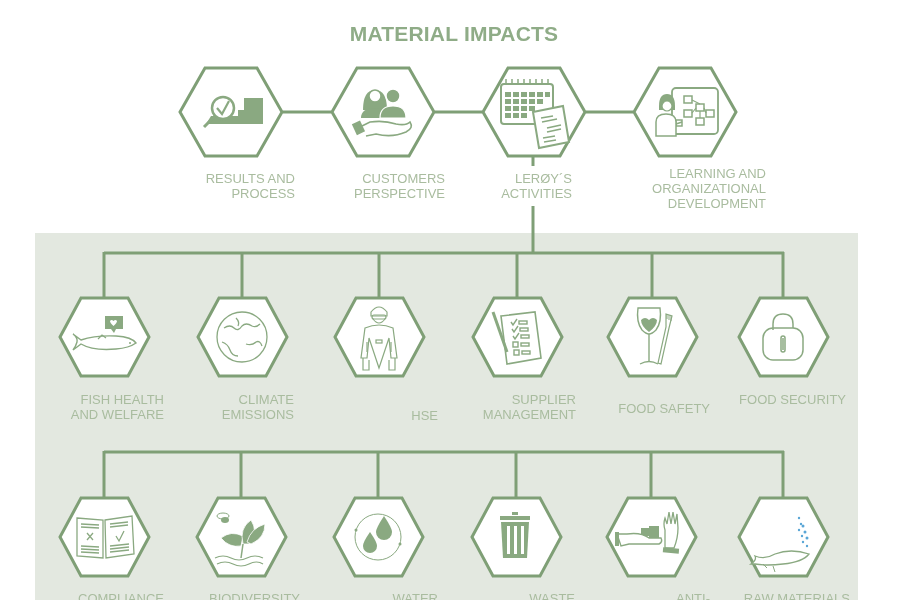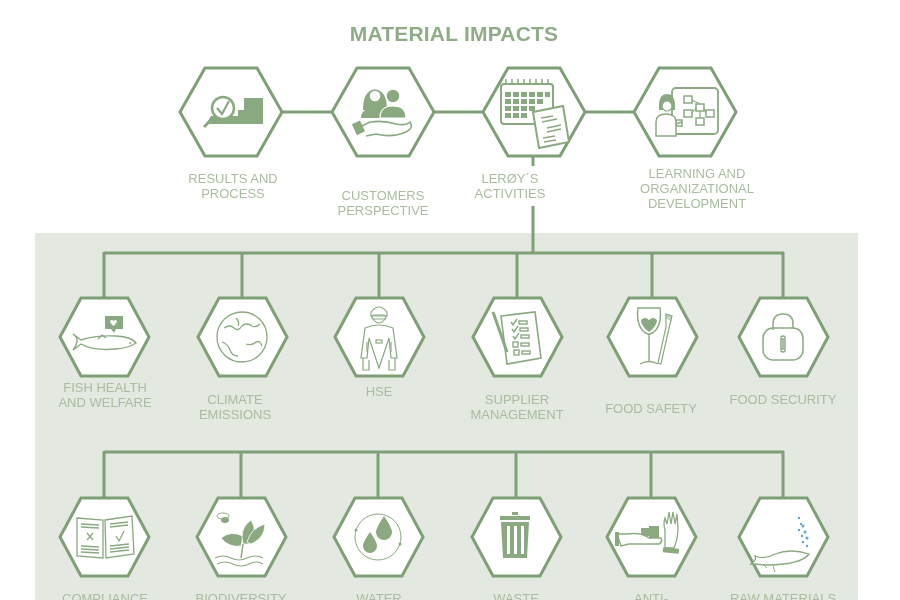--- a/index.html
+++ b/index.html
@@ -12,21 +12,21 @@
     position: absolute; left: 0; width: 908px; top: 22px;
     text-align: center; font-size: 21px; font-weight: bold;
     color: #8fac87; letter-spacing: 0.2px;
   }
   .panel {
     position: absolute; left: 35px; top: 233px; width: 823px; height: 367px;
     background: #e3e8e0;
   }
   svg.diagram { position: absolute; left: 0; top: 0; }
   .label {
-    position: absolute; text-align: center; color: #a9bc9f;
+    position: absolute; text-align: right; color: #a9bc9f;
     font-size: 13px; line-height: 15px; text-transform: uppercase;
     white-space: nowrap;
   }
   .hex-icon { position: absolute; }
 </style>
 </head>
 <body>
 
 <div class="title">MATERIAL IMPACTS</div>
 
@@ -80,21 +80,21 @@
   <g>
     <path d="M33,44 q0,-20 12,-20 q12,0 12,20 z" fill="#8aa981"></path>
     <circle cx="45" cy="30" r="6" fill="#fff" stroke="#8aa981" stroke-width="1.5"></circle>
     <path d="M31,52 q0,-10 14,-10 q14,0 14,10 z" fill="#8aa981"></path>
     <circle cx="63" cy="30" r="7" fill="#8aa981" stroke="#fff" stroke-width="1.5"></circle>
     <path d="M50,52 q0,-12 13,-12 q13,0 13,12 z" fill="#8aa981" stroke="#fff" stroke-width="1.2"></path>
     <path d="M32,60 l8,-4 q14,-2 26,2 q10,2 14,-2 q4,6 -4,10 q-14,6 -30,2 l-10,2" fill="#fff" stroke="#8aa981" stroke-width="1.6"></path>
     <rect x="24" y="56" width="9" height="12" fill="#8aa981" transform="rotate(-25 28 62)"></rect>
   </g>
 </svg>
-<div class="label" style="left:321px;width:124px;top:188px">
+<div class="label" style="left:321px;width:124px;top:171px">
   <div>CUSTOMERS</div>
   <div>PERSPECTIVE</div>
 </div>
 
 <svg class="hex-icon" style="left:481px;top:66px" width="106" height="92" viewBox="0 0 106 92">
   <polygon points="2,46 27,2 79,2 104,46 79,90 27,90" fill="#fff" stroke="#7f9f76" stroke-width="3"></polygon>
   <g>
     <rect x="20" y="18" width="52" height="40" rx="3" fill="#fff" stroke="#8aa981" stroke-width="2"></rect>
     <g fill="#8aa981">
       <rect x="24" y="26" width="6" height="5"></rect>
@@ -169,21 +169,21 @@
   <polygon points="2,41 23,2 70,2 91,41 70,80 23,80" fill="#fff" stroke="#7f9f76" stroke-width="3"></polygon>
   <g>
     <rect x="47" y="20" width="18" height="13" fill="#8aa981"></rect>
     <polygon points="53,33 56,37 58,33" fill="#8aa981"></polygon>
     <path d="M52,25 q1.5,-2 3.5,0 q2,-2 3.5,0 q0,2 -3.5,5 q-3.5,-3 -3.5,-5z" fill="#fff"></path>
     <path d="M15,38 q5,4 4,8 q-1,4 -4,8 l8,-6 q12,7 35,5 q13,-1 20,-6 q-4,-6 -20,-7 q-20,-1 -35,4 z" fill="#fff" stroke="#8aa981" stroke-width="1.4"></path>
     <path d="M40,43 l4,-4 l4,3" fill="none" stroke="#8aa981" stroke-width="1.2"></path>
     <circle cx="72" cy="47" r="1" fill="#8aa981"></circle>
   </g>
 </svg>
-<div class="label" style="left:46px;width:118px;top:380px">
+<div class="label" style="left:46px;width:118px;top:392px">
   <div>FISH HEALTH</div>
   <div>AND WELFARE</div>
 </div>
 
 <svg class="hex-icon" style="left:196px;top:296px" width="93" height="82" viewBox="0 0 93 82">
   <polygon points="2,41 23,2 70,2 91,41 70,80 23,80" fill="#fff" stroke="#7f9f76" stroke-width="3"></polygon>
   <g fill="none" stroke="#8aa981" stroke-width="1.3">
     <circle cx="46" cy="41" r="25"></circle>
     <path d="M28,32 q6,-4 10,0 q4,4 8,-2 q4,-4 10,0 q4,2 8,-2"></path>
     <path d="M26,46 q6,2 8,8 q2,6 8,6"></path>
@@ -203,21 +203,21 @@
     <rect x="39" y="19" width="14" height="4" rx="2"></rect>
     <path d="M40,23 q6,8 12,0"></path>
     <path d="M32,32 q14,-6 28,0 l4,30 h-6 l-2,-20 l-10,30 l-10,-30 l-2,20 h-6 z"></path>
     <line x1="34" y1="46" x2="34" y2="56"></line>
       <line x1="58" y1="46" x2="58" y2="56"></line>
     <rect x="43" y="44" width="6" height="3"></rect>
     <path d="M30,62 v12 h6 v-10"></path>
       <path d="M62,62 v12 h-6 v-10"></path>
   </g>
 </svg>
-<div class="label" style="left:320px;width:118px;top:384px">
+<div class="label" style="left:320px;width:118px;top:408px">
   <div>HSE</div>
 </div>
 
 <svg class="hex-icon" style="left:471px;top:296px" width="93" height="82" viewBox="0 0 93 82">
   <polygon points="2,41 23,2 70,2 91,41 70,80 23,80" fill="#fff" stroke="#7f9f76" stroke-width="3"></polygon>
   <g>
     <polygon points="30,20 64,16 70,62 36,68" fill="#fff" stroke="#8aa981" stroke-width="1.6"></polygon>
     <line x1="22" y1="16" x2="36" y2="56" stroke="#8aa981" stroke-width="3"></line>
     <g fill="none" stroke="#8aa981" stroke-width="1.4">
       <polyline points="40,26 42,29 46,23"></polyline>

